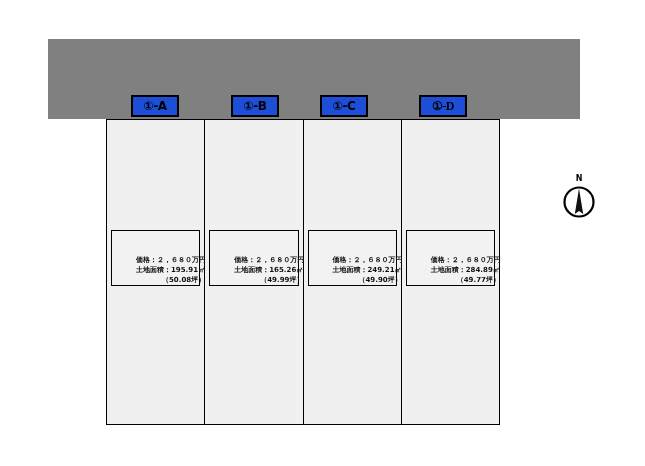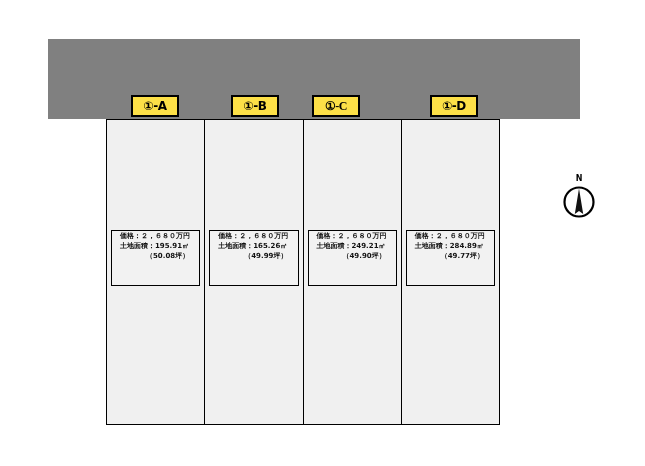--- a/index.html
+++ b/index.html
@@ -59,56 +59,56 @@
     position: absolute;
     left: 4px;
     right: 4px;
     top: 110px;
     height: 56px;
     border: 1px solid #000000;
     background: #f2f2f2;
     box-sizing: border-box;
     display: flex;
     flex-direction: column;
-    justify-content: flex-start;
-    padding-left: 8px;
+    justify-content: flex-end;
+    padding-left: 24px;
   }
   .info-line {
     font-size: 7px;
     line-height: 10px;
     color: #111111;
     font-weight: bold;
     letter-spacing: 0px;
     white-space: nowrap;
   }
   .info-line.indent {
     padding-left: 26px;
   }
 
   
   .lot-label {
     position: absolute;
     top: 95px;
     width: 48px;
     height: 22px;
-    background: #fde047;
+    background: #1d4ed8;
     border: 2px solid #000000;
     box-sizing: border-box;
     display: flex;
     align-items: center;
     justify-content: center;
     font-size: 12px;
     font-weight: bold;
     color: #000000;
     letter-spacing: -0.5px;
   }
   .lot-label.l0 { left: 131px; }
   .lot-label.l1 { left: 231px; }
-  .lot-label.l2 { left: 312px; font-family: Liberation Serif, serif; }
-  .lot-label.l3 { left: 430px; }
+  .lot-label.l2 { left: 320px; }
+  .lot-label.l3 { left: 419px; font-family: Liberation Serif, serif; }
 
   
   .compass {
     position: absolute;
     left: 562px;
     top: 174px;
     width: 34px;
     height: 50px;
   }
   .compass-n {

